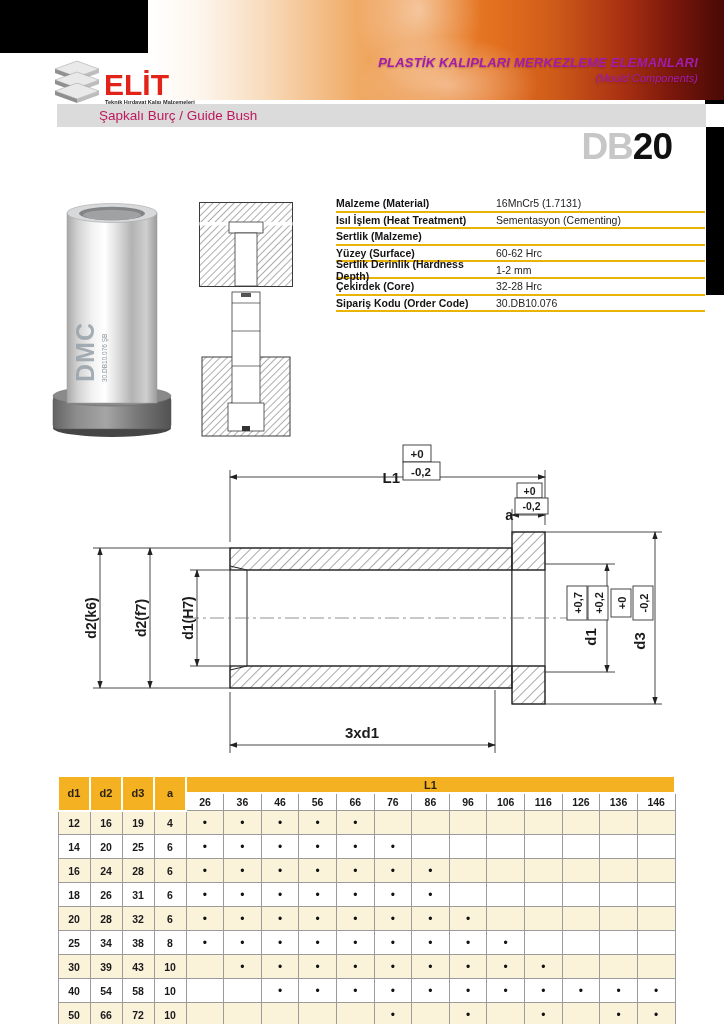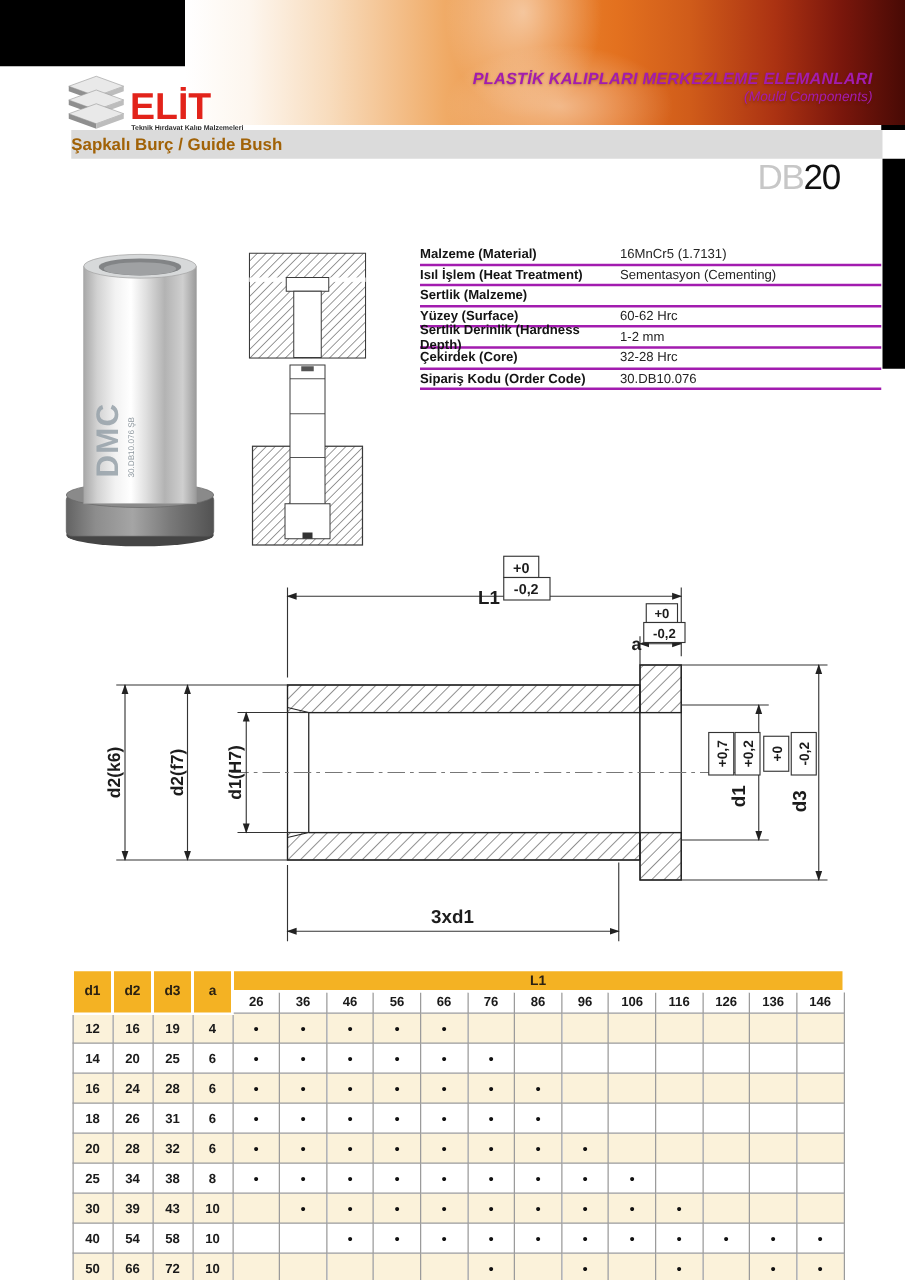--- a/index.html
+++ b/index.html
@@ -23,31 +23,31 @@
   .band-title{font-size:13px;font-weight:bold;font-style:italic;letter-spacing:.2px;text-shadow:0 1px 2px rgba(90,20,0,.35);}
   .band-sub{font-size:11px;font-style:italic;margin-top:2px;text-shadow:0 1px 2px rgba(90,20,0,.35);}
   .band-edge{left:705px;top:100px;width:19px;height:4px;background:#000;}
 
   .logo{left:54px;top:56px;width:160px;height:52px;}
 
   .titlebar{
     left:57px;top:104px;width:649px;height:23px;background:#dbdbdb;
     display:flex;align-items:center;
   }
-  .titlebar span{font-size:13.5px;font-weight:bold;color:#a16207;}
+  .titlebar span{margin-left:42px;font-size:13.5px;font-weight:normal;color:#be185d;}
 
   .side-tab{left:706px;top:127px;width:18px;height:168px;background:#000;}
 
-  .prodcode{right:52px;top:126px;font-size:28px;font-weight:400;letter-spacing:-1px;white-space:nowrap;}
+  .prodcode{right:52px;top:126px;font-size:37px;font-weight:700;letter-spacing:-1px;white-space:nowrap;}
   .prodcode .pc-pre{color:#c7c7c7;}
   .prodcode .pc-num{color:#101010;}
 
   
   .specs{left:336px;top:196px;width:369px;}
-  .spec-row{display:flex;align-items:center;height:14.6px;border-bottom:2px solid #a21caf;}
+  .spec-row{display:flex;align-items:center;height:14.6px;border-bottom:2px solid #eab308;}
   .spec-label{width:160px;flex:0 0 160px;font-size:10.5px;font-weight:bold;color:#141414;}
   .spec-value{font-size:10.5px;color:#232323;}
 
   
   .photo{left:52px;top:196px;}
   .illus-a{left:199px;top:202px;}
   .illus-b{left:201px;top:291px;}
 
   
   .drawing{left:55px;top:437px;}

